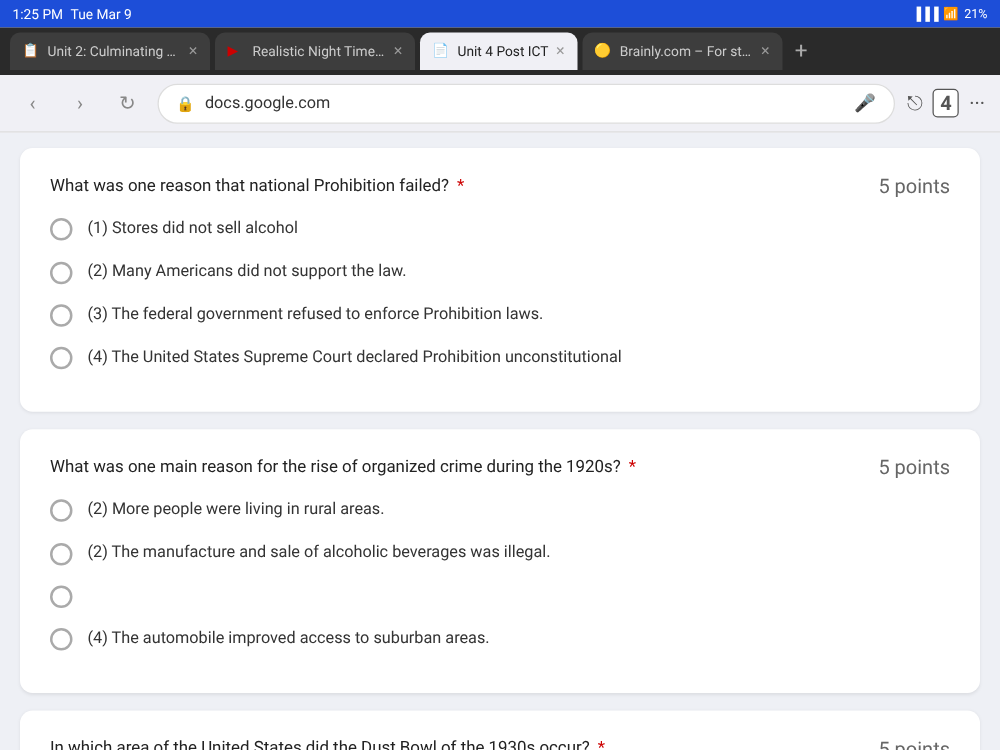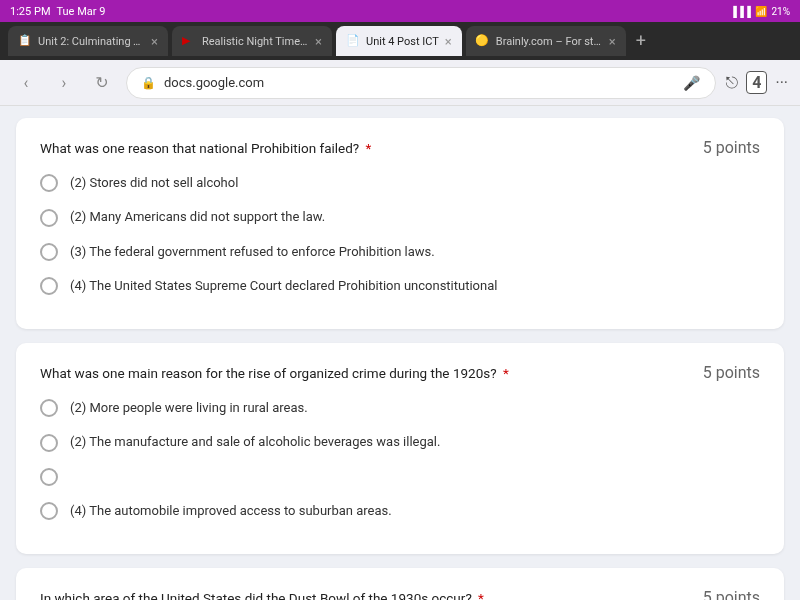--- a/index.html
+++ b/index.html
@@ -8,21 +8,21 @@
       background: #f0f0f5;
       width: 800px;
       height: 600px;
       overflow: hidden;
       display: flex;
       flex-direction: column;
     }
 
     
     .status-bar {
-      background: #a21caf;
+      background: #1d4ed8;
       color: white;
       display: flex;
       align-items: center;
       justify-content: space-between;
       padding: 4px 10px;
       height: 22px;
       font-size: 11px;
       flex-shrink: 0;
     }
     .status-left { display: flex; align-items: center; gap: 6px; }
@@ -150,21 +150,21 @@
       background: white;
       border-radius: 10px;
       padding: 20px 24px;
       margin-bottom: 14px;
       box-shadow: 0 1px 3px rgba(0,0,0,0.08);
     }
 
     .question-header {
       display: flex;
       justify-content: space-between;
-      align-items: flex-start;
+      align-items: flex-end;
       margin-bottom: 14px;
     }
     .question-text {
       font-size: 13.5px;
       color: #222;
       line-height: 1.5;
       flex: 1;
       padding-right: 10px;
     }
     .required-star {
@@ -261,21 +261,21 @@
 <div class="content">
 
   <div id="questions-container">
       <div class="question-card">
         <div class="question-header">
           <div class="question-text">What was one reason that national Prohibition failed?<span class="required-star"> *</span></div>
           <div class="points-label">5 points</div>
         </div>
         <div class="option-row">
           <div class="radio-circle"></div>
-          <span class="option-text">(2) Stores did not sell alcohol</span>
+          <span class="option-text">(1) Stores did not sell alcohol</span>
         </div>
         <div class="option-row">
           <div class="radio-circle"></div>
           <span class="option-text">(2) Many Americans did not support the law.</span>
         </div>
         <div class="option-row">
           <div class="radio-circle"></div>
           <span class="option-text">(3) The federal government refused to enforce Prohibition laws.</span>
         </div>
         <div class="option-row">

